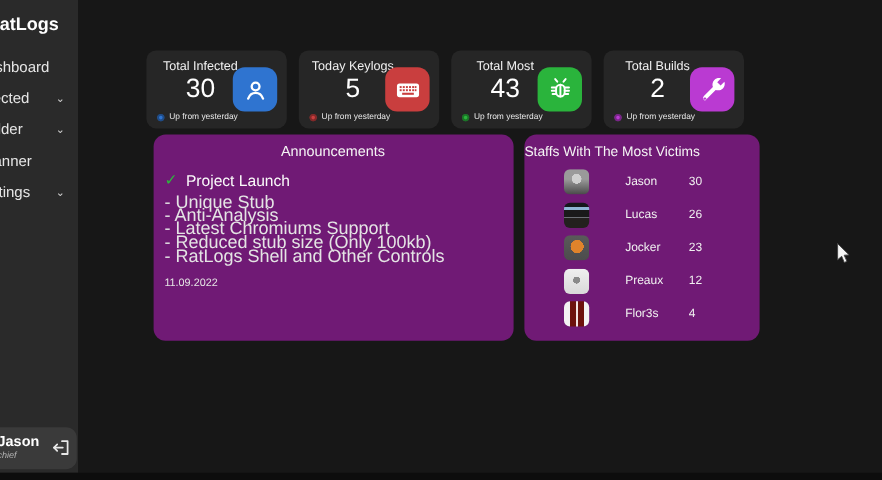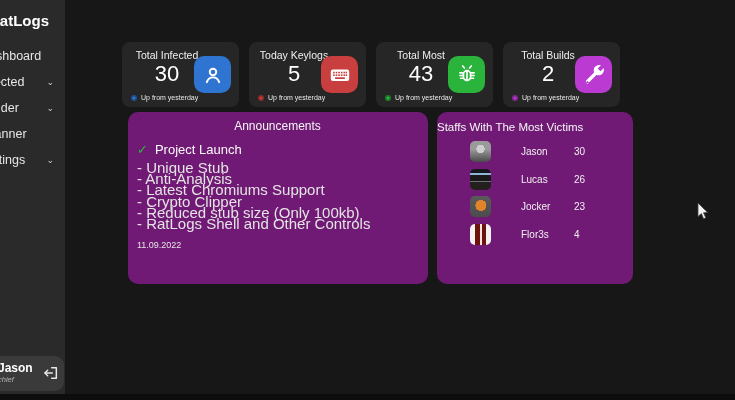--- a/index.html
+++ b/index.html
@@ -205,21 +205,20 @@
 <div class="panel panel-ann">
   <div class="panel-title">Announcements</div>
   <div class="ann-head">
     <span class="check">✓</span>
     <span>Project Launch</span>
   </div>
   <div class="ann-list">
     <div class="ann-item">- Unique Stub</div>
     <div class="ann-item">- Anti-Analysis</div>
     <div class="ann-item">- Latest Chromiums Support</div>
-    <div class="ann-item">- Crypto Clipper</div>
     <div class="ann-item">- Reduced stub size (Only 100kb)</div>
     <div class="ann-item">- RatLogs Shell and Other Controls</div>
   </div>
   <div class="ann-date">11.09.2022</div>
 </div>
 
 <div class="panel panel-staff">
   <div class="staff-title">Staffs With The Most Victims</div>
   <div class="staff-rows">
     <div class="staff-row">
@@ -229,20 +228,25 @@
     </div>
     <div class="staff-row">
       <div class="avatar av2"></div>
       <div class="staff-name">Lucas</div>
       <div class="staff-count">26</div>
     </div>
     <div class="staff-row">
       <div class="avatar av3"></div>
       <div class="staff-name">Jocker</div>
       <div class="staff-count">23</div>
+    </div>
+    <div class="staff-row">
+      <div class="avatar av4"></div>
+      <div class="staff-name">Preaux</div>
+      <div class="staff-count">12</div>
     </div>
     <div class="staff-row">
       <div class="avatar av5"></div>
       <div class="staff-name">Flor3s</div>
       <div class="staff-count">4</div>
     </div>
   </div>
 </div>
 
 <div class="cursor">

